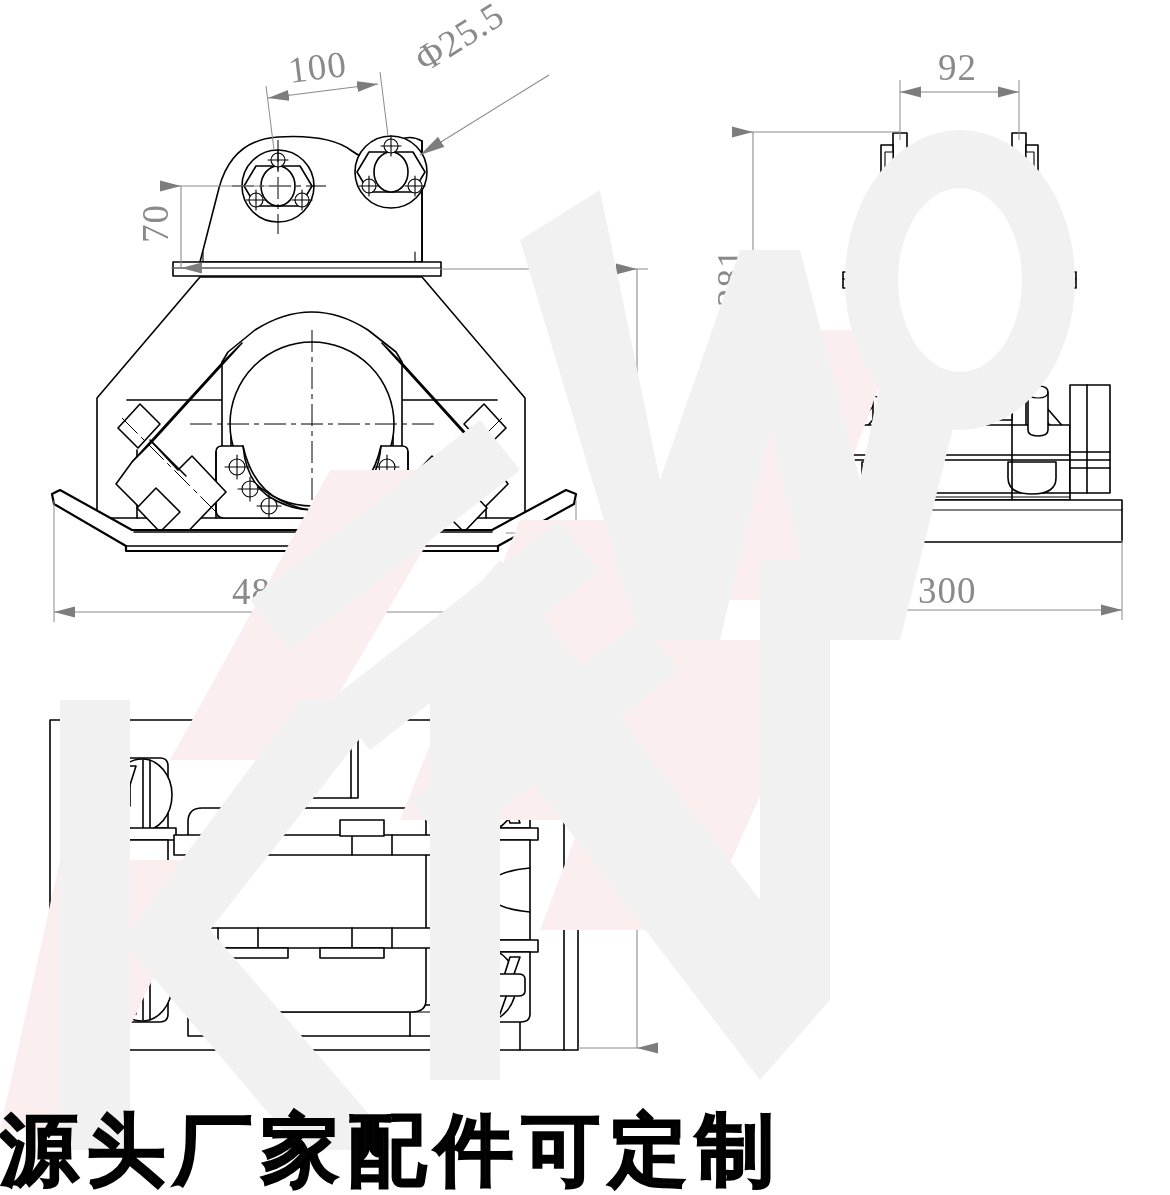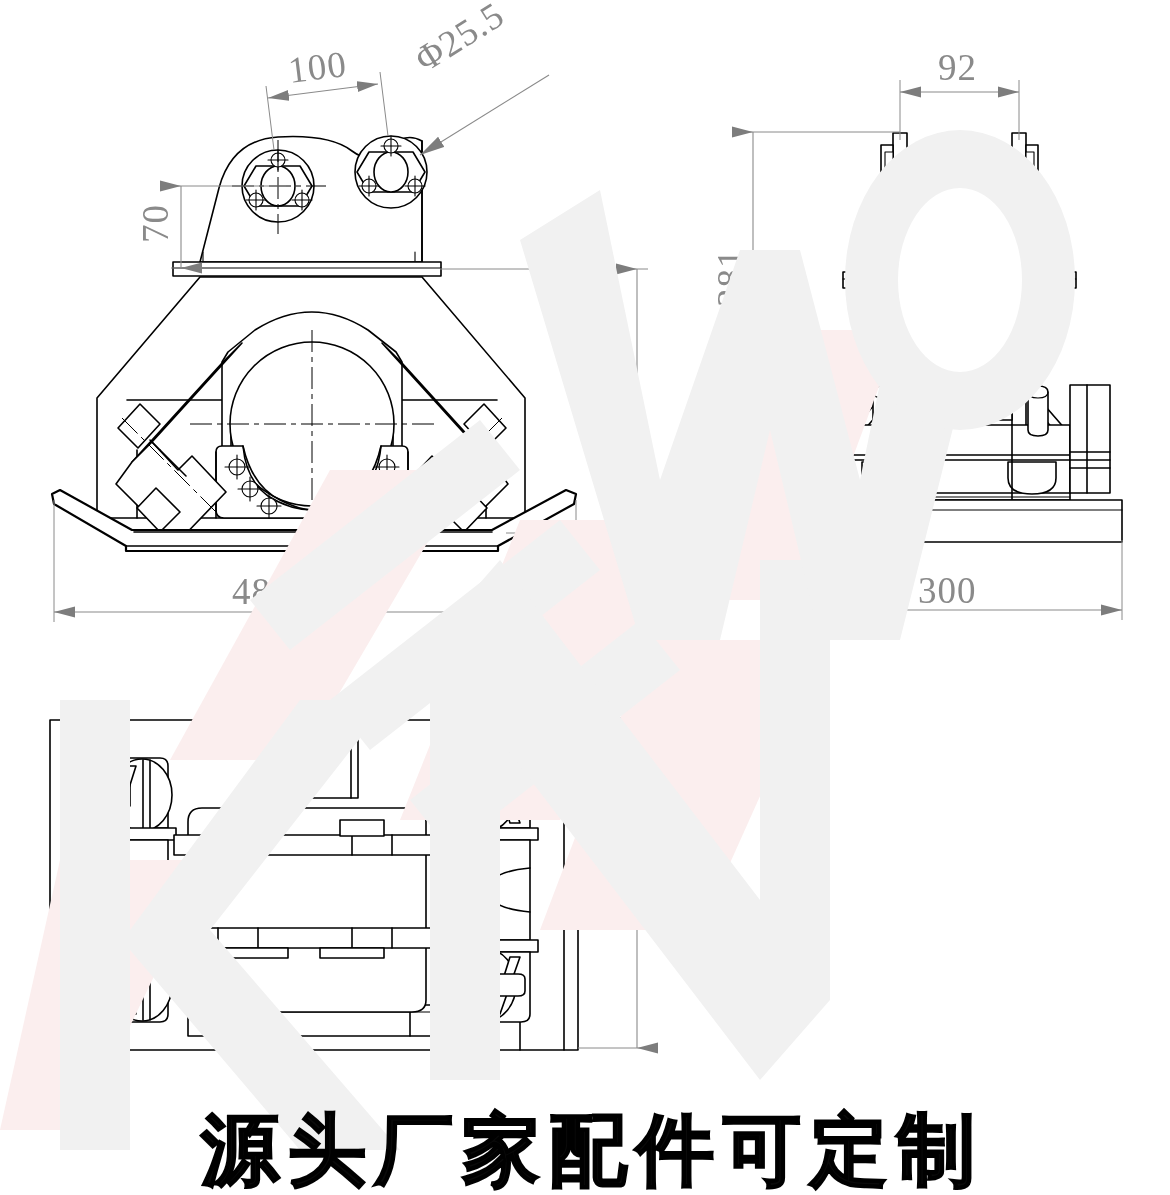--- a/index.html
+++ b/index.html
@@ -39,21 +39,21 @@
     fill: #8a8a8a;
     font-family: "Liberation Serif", "DejaVu Serif", serif;
     font-size: 37px;
     letter-spacing: 1px;
   }
   .cjk-caption {
     position: absolute;
     left: 0;
     bottom: 6px;
     width: 984px;
-    text-align: right;
+    text-align: left;
     font-family: "DejaVu Sans", "Liberation Sans", sans-serif;
     font-weight: 900;
     font-size: 78px;
     letter-spacing: 9px;
     color: #0a0a0a;
     line-height: 1;
     white-space: nowrap;
     -webkit-text-stroke: 2px #000;
   }
   .wm { position:absolute; pointer-events:none; }

